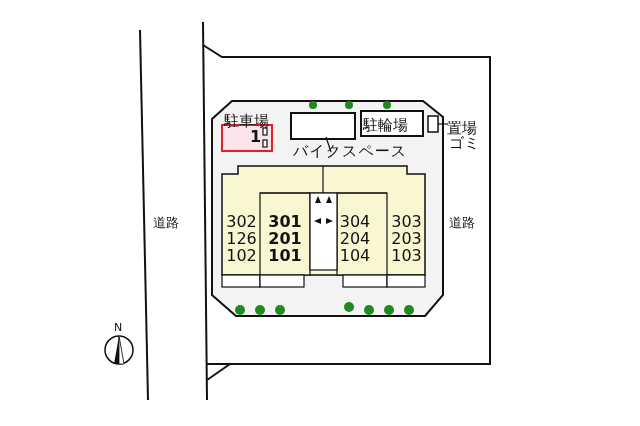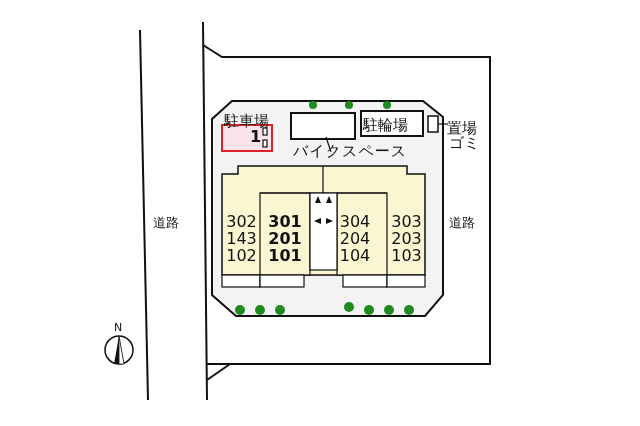--- a/index.html
+++ b/index.html
@@ -79,21 +79,21 @@
 <div class="lbl" style="left:250px; top:129px; font-size:16px; font-weight:bold;">1</div>
 
 <div class="lbl big" style="left:293px; top:144px; letter-spacing:1px;">バイクスペース</div>
 <div class="lbl big" style="left:363px; top:118px;">駐輪場</div>
 
 <div class="lbl big" style="left:449px; top:116px;margin-top:20px;">ゴミ</div>
 <div class="lbl big" style="left:447px; top:121px;">置場</div>
 
 <div class="lbl unit" style="left:223px; top:213px; width:37px;">
   <div>302</div>
-  <div>143</div>
+  <div>126</div>
   <div>102</div>
 </div>
 <div class="lbl unit" style="left:262px; top:213px; width:46px;font-weight:bold;">
   <div>301</div>
   <div>201</div>
   <div>101</div>
 </div>
 <div class="lbl unit" style="left:339px; top:213px; width:32px;">
   <div>304</div>
   <div>204</div>

